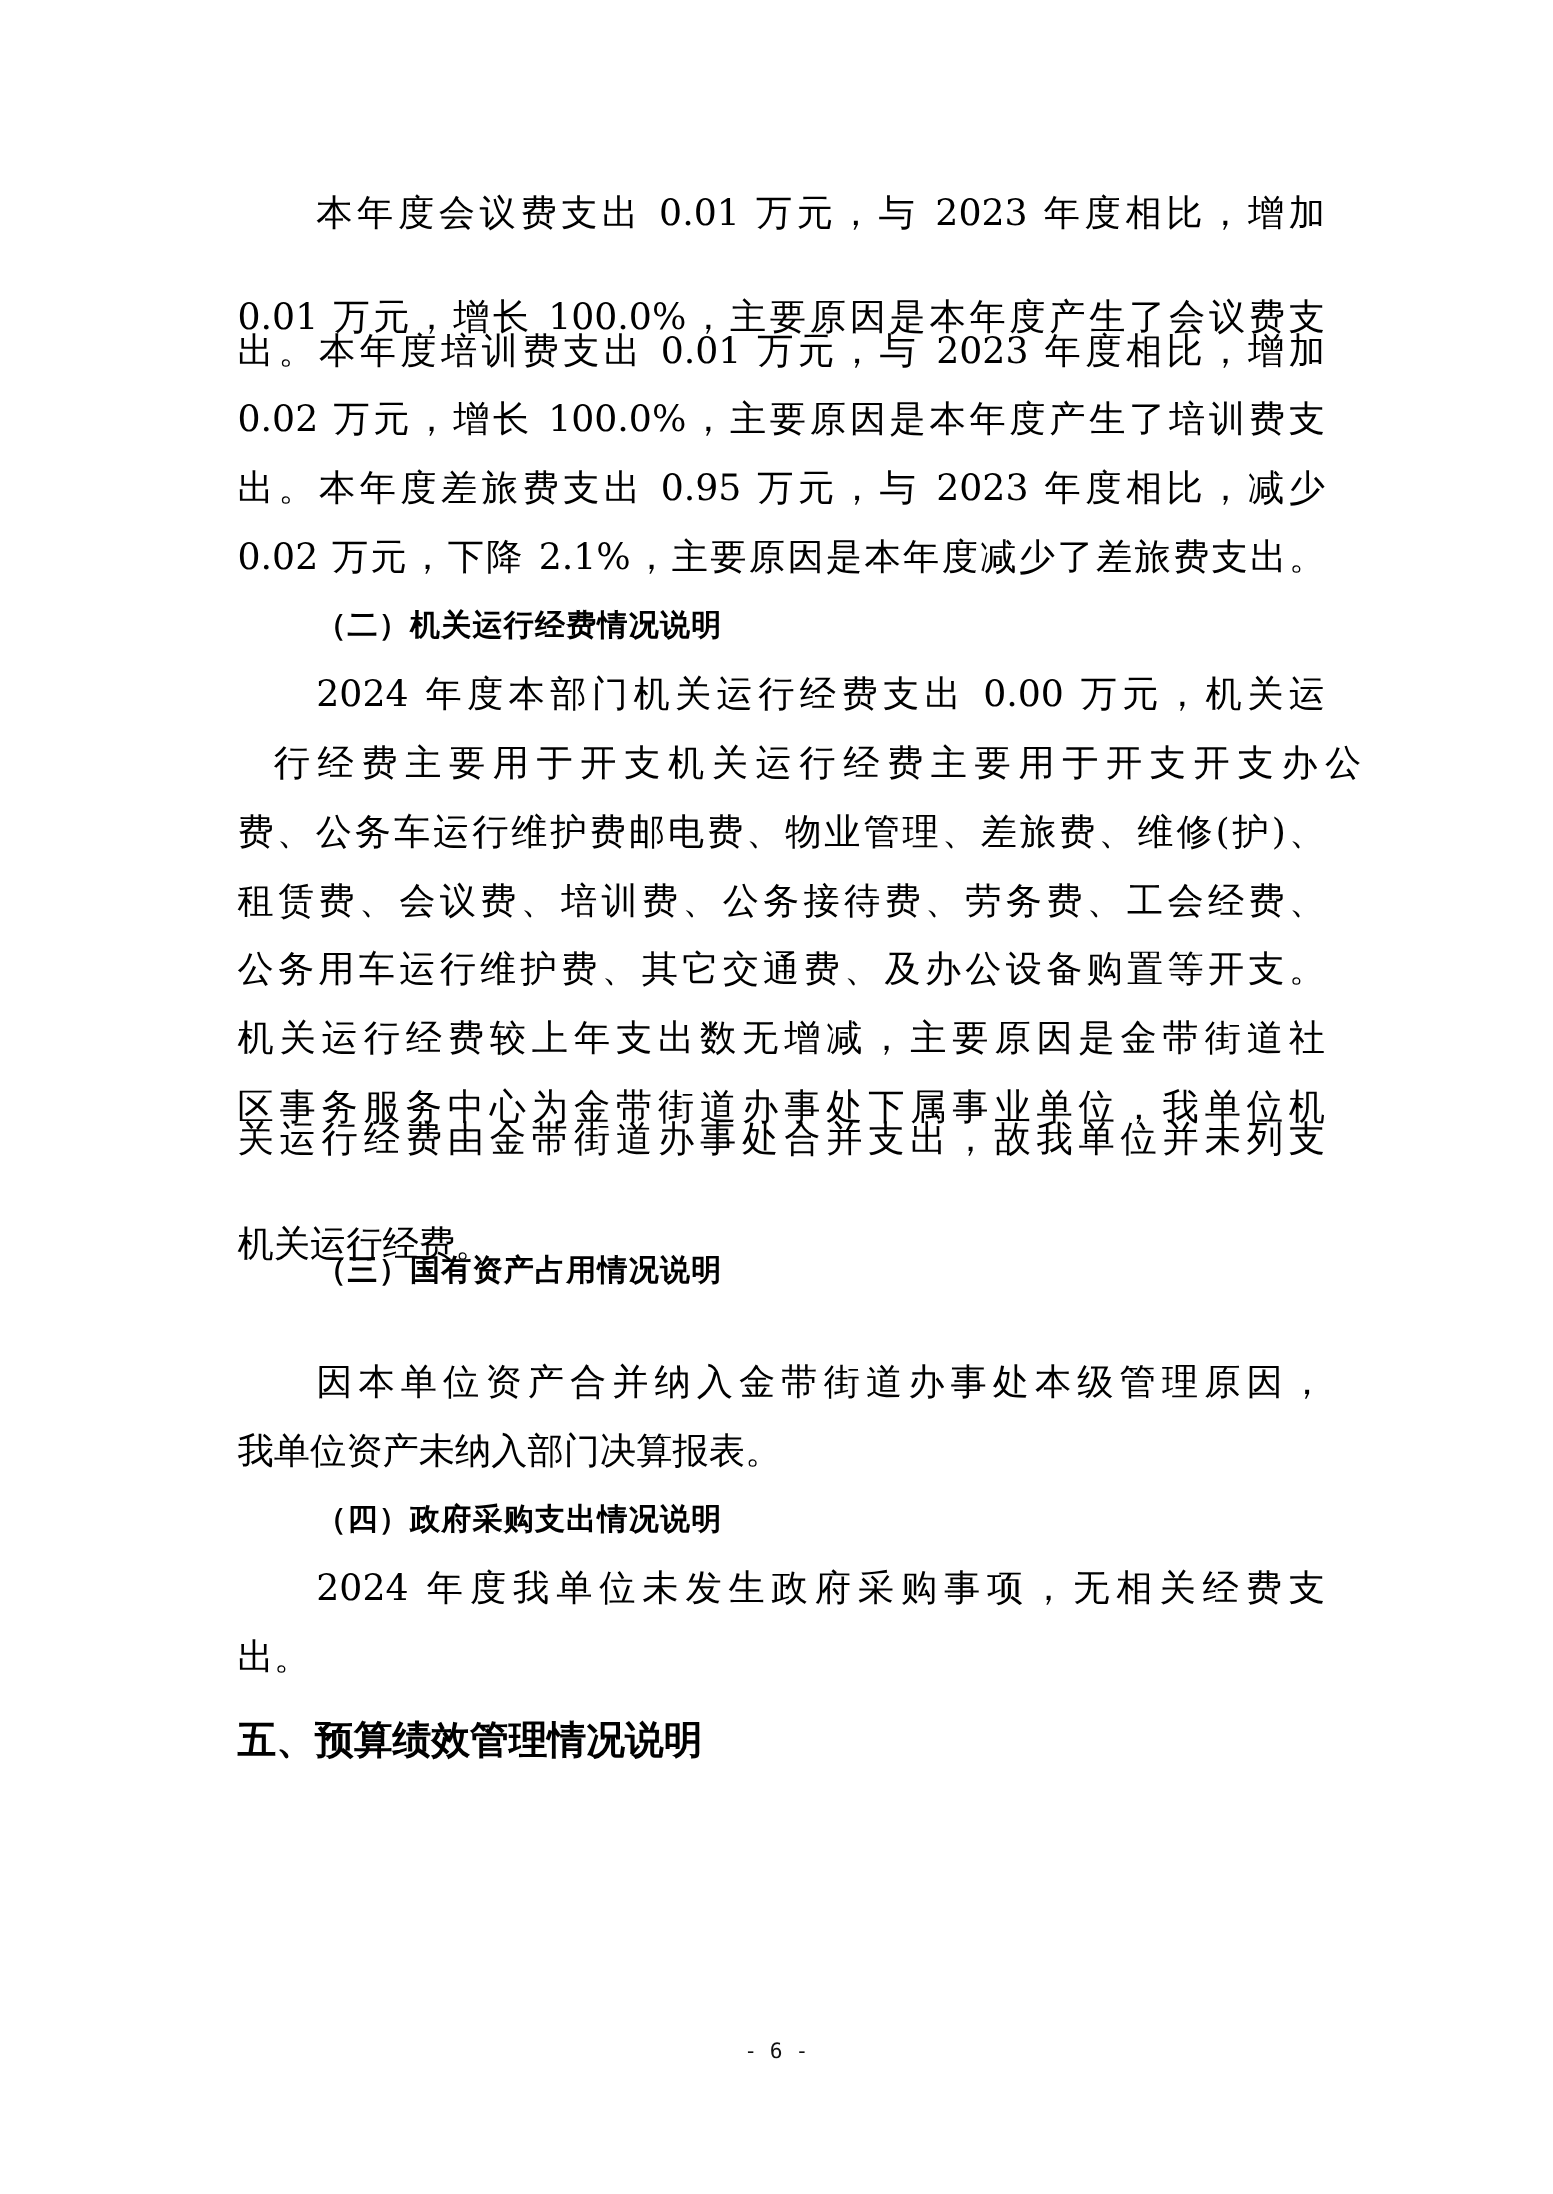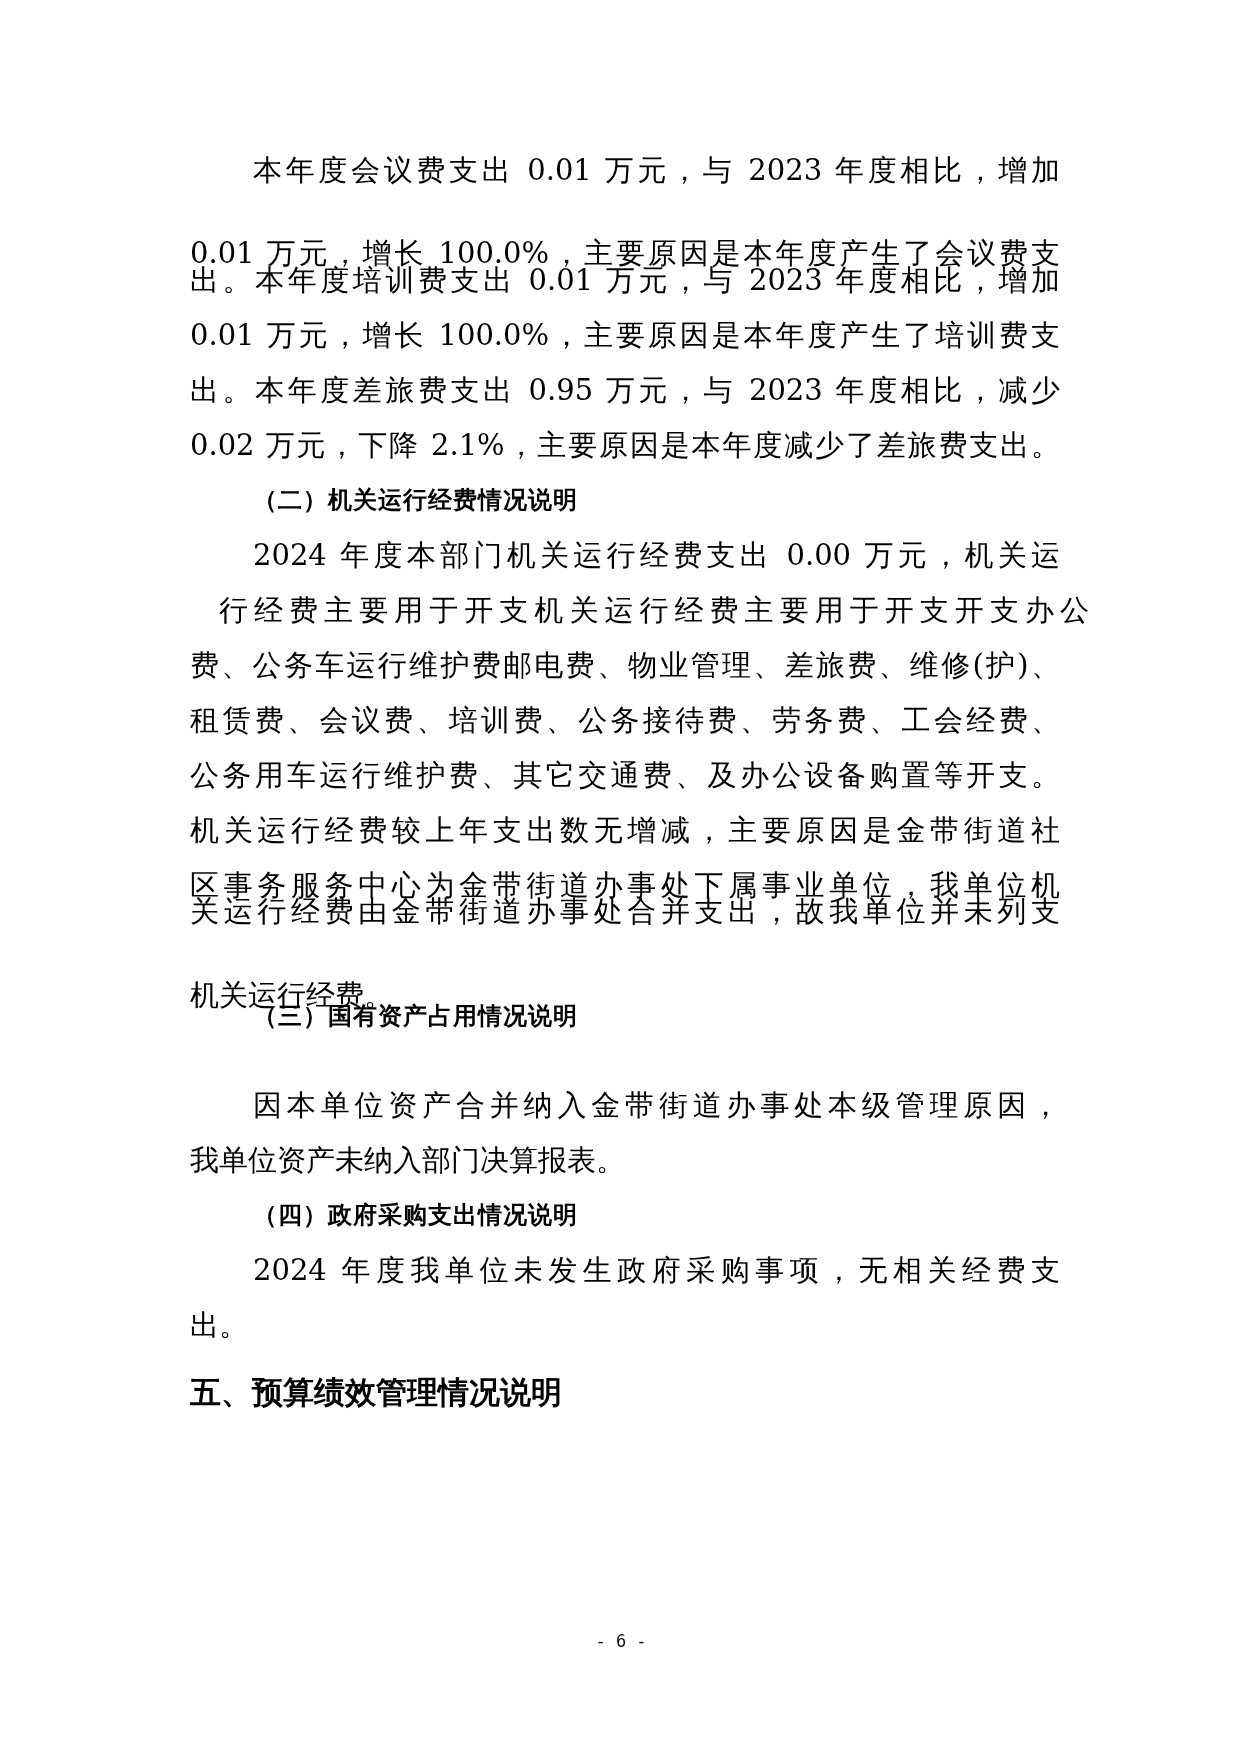--- a/index.html
+++ b/index.html
@@ -74,21 +74,21 @@
   </style>
 </head>
 <body>
 
 <div class="page">
 
   <div>
     <div class="line indent" style="top:150px;">本年度会议费支出 0.01 万元，与 2023 年度相比，增加</div>
     <div class="line" style="top:205px;margin-top:28px;">0.01 万元，增长 100.0%，主要原因是本年度产生了会议费支</div>
     <div class="line" style="top:260px;">出。本年度培训费支出 0.01 万元，与 2023 年度相比，增加</div>
-    <div class="line" style="top:315px;">0.01 万元，增长 100.0%，主要原因是本年度产生了培训费支</div>
+    <div class="line" style="top:315px;">0.02 万元，增长 100.0%，主要原因是本年度产生了培训费支</div>
     <div class="line" style="top:370px;">出。本年度差旅费支出 0.95 万元，与 2023 年度相比，减少</div>
     <div class="line" style="top:425px;">0.02 万元，下降 2.1%，主要原因是本年度减少了差旅费支出。</div>
   </div>
 
   <div class="subheading" style="top:480px;">（二）机关运行经费情况说明</div>
   <div>
     <div class="line indent" style="top:535px;">2024 年度本部门机关运行经费支出 0.00 万元，机关运</div>
     <div class="line" style="top:590px;margin-left:29px;">行经费主要用于开支机关运行经费主要用于开支开支办公</div>
     <div class="line" style="top:645px;">费、公务车运行维护费邮电费、物业管理、差旅费、维修(护)、</div>
     <div class="line" style="top:700px;">租赁费、会议费、培训费、公务接待费、劳务费、工会经费、</div>

